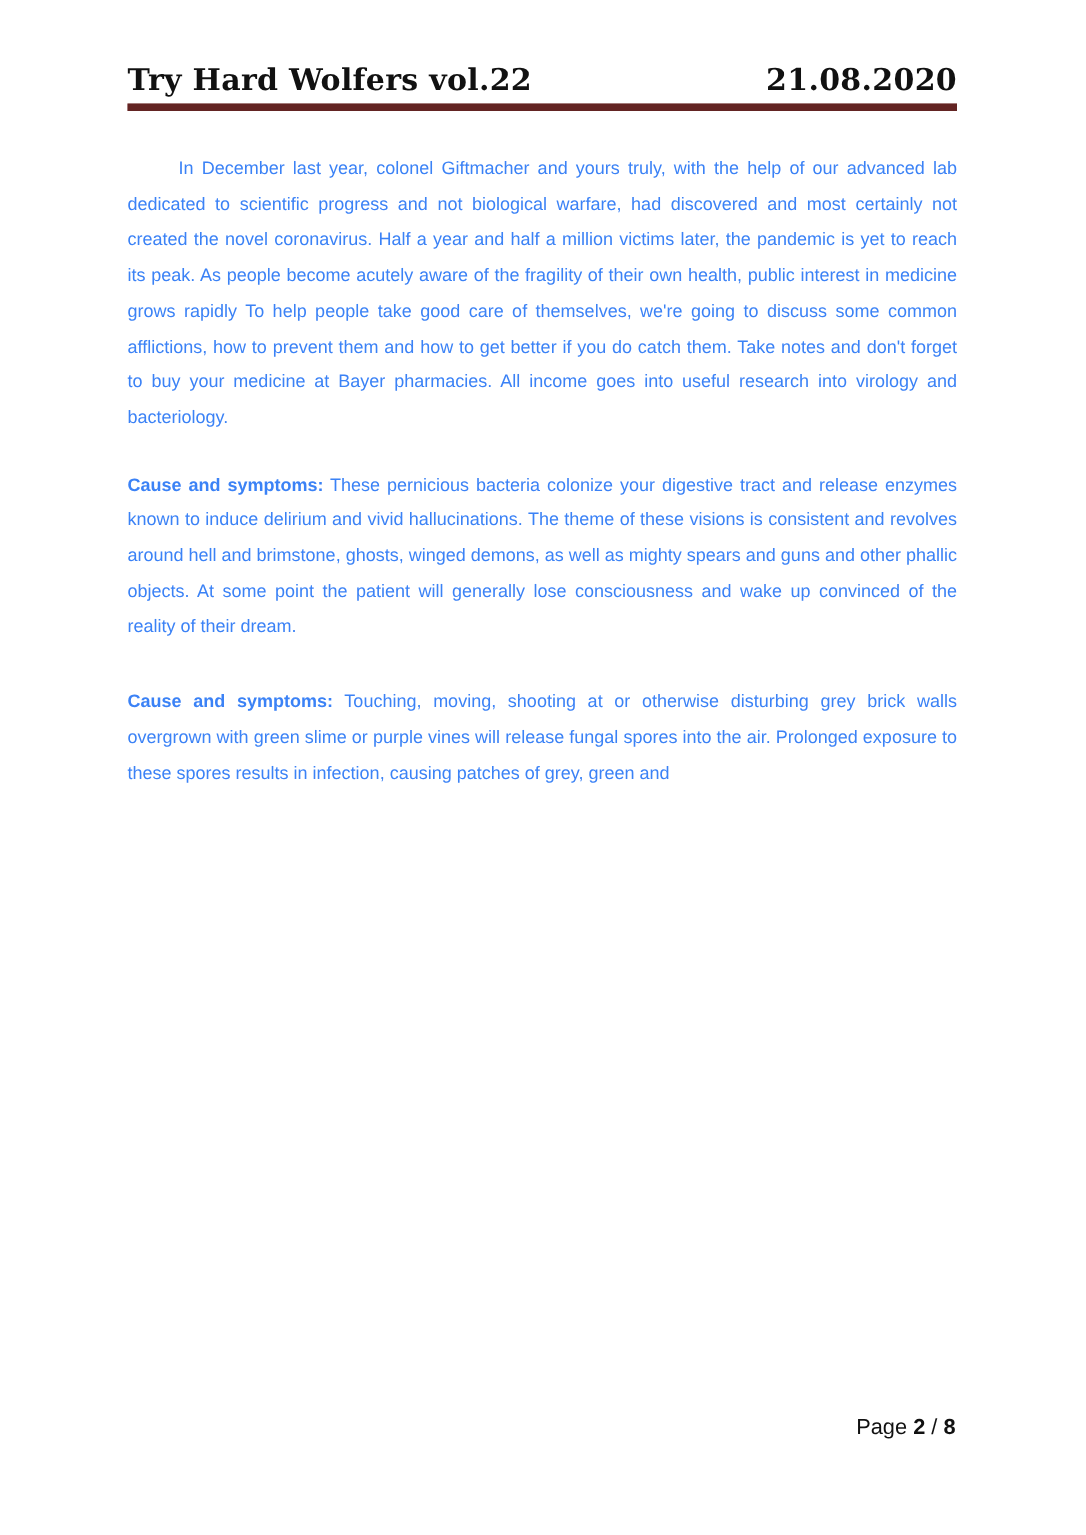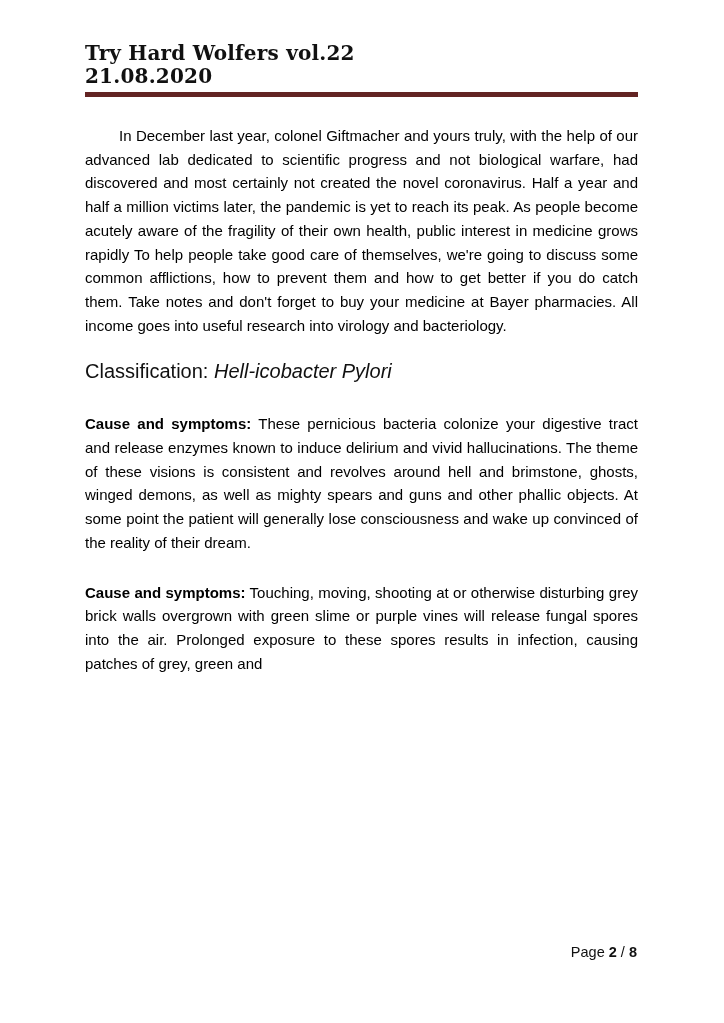--- a/index.html
+++ b/index.html
@@ -25,21 +25,20 @@
   .header-row {
     display: flex;
     justify-content: space-between;
     align-items: baseline;
     font-family: "DejaVu Serif", serif;
     font-weight: bold;
     font-size: 20px;
     line-height: 23px;
     color: #111111;
     letter-spacing: 0.2px;
-    flex-direction: column;
   }
 
   .header-rule {
     margin-top: 4px;
     height: 2px;
     background: #c9a6a6;
     border-top: 3px solid #632423;
     border-bottom: 2px solid #632423;
   }
 
@@ -51,25 +50,25 @@
     font-weight: normal;
     color: #111111;
   }
 
   .intro {
     margin: 27px 0 21px;
     text-indent: 34px;
   }
 
   .para, .intro {
-    font-size: 15px;
+    font-size: 12px;
     line-height: 23.7px;
     text-align: justify;
     text-align-last: left;
-    color: #000000;
+    color: #3b82f6;
   }
 
   .para { margin: 0 0 26px; }
 
   .lead { font-weight: bold; }
 
   .classification {
     margin: 0 0 27px;
     font-size: 20px;
     line-height: 27px;
@@ -97,21 +96,20 @@
 
   <div class="header-row">
     <span>Try Hard Wolfers vol.22</span>
     <span>21.08.2020</span>
   </div>
   <div class="header-rule" style="border-color: rgb(99, 36, 35);"></div>
 
 
   <p class="intro">In December last year, colonel Giftmacher and yours truly, with the help of our advanced lab dedicated to scientific progress and not biological warfare, had discovered and most certainly not created the novel coronavirus. Half a year and half a million victims later, the pandemic is yet to reach its peak. As people become acutely aware of the fragility of their own health, public interest in medicine grows rapidly To help people take good care of themselves, we're going to discuss some common afflictions, how to prevent them and how to get better if you do catch them. Take notes and don't forget to buy your medicine at Bayer pharmacies. All income goes into useful research into virology and bacteriology.</p>
 
-  <h2 class="classification"><span>Classification:</span> <span class="disease">Hell-icobacter Pylori</span></h2>
 
   <p class="para"><span class="lead">Cause and symptoms:</span> <span>These pernicious bacteria colonize your digestive tract and release enzymes known to induce delirium and vivid hallucinations. The theme of these visions is consistent and revolves around hell and brimstone, ghosts, winged demons, as well as mighty spears and guns and other phallic objects. At some point the patient will generally lose consciousness and wake up convinced of the reality of their dream.</span></p>
 
 
 
   <p class="para"><span class="lead">Cause and symptoms:</span> <span>Touching, moving, shooting at or otherwise disturbing grey brick walls overgrown with green slime or purple vines will release fungal spores into the air. Prolonged exposure to these spores results in infection, causing patches of grey, green and</span></p>
 
   <div class="footer"><span>Page</span> <b>2</b> <span>/</span> <b>8</b></div>
 
 </div>

